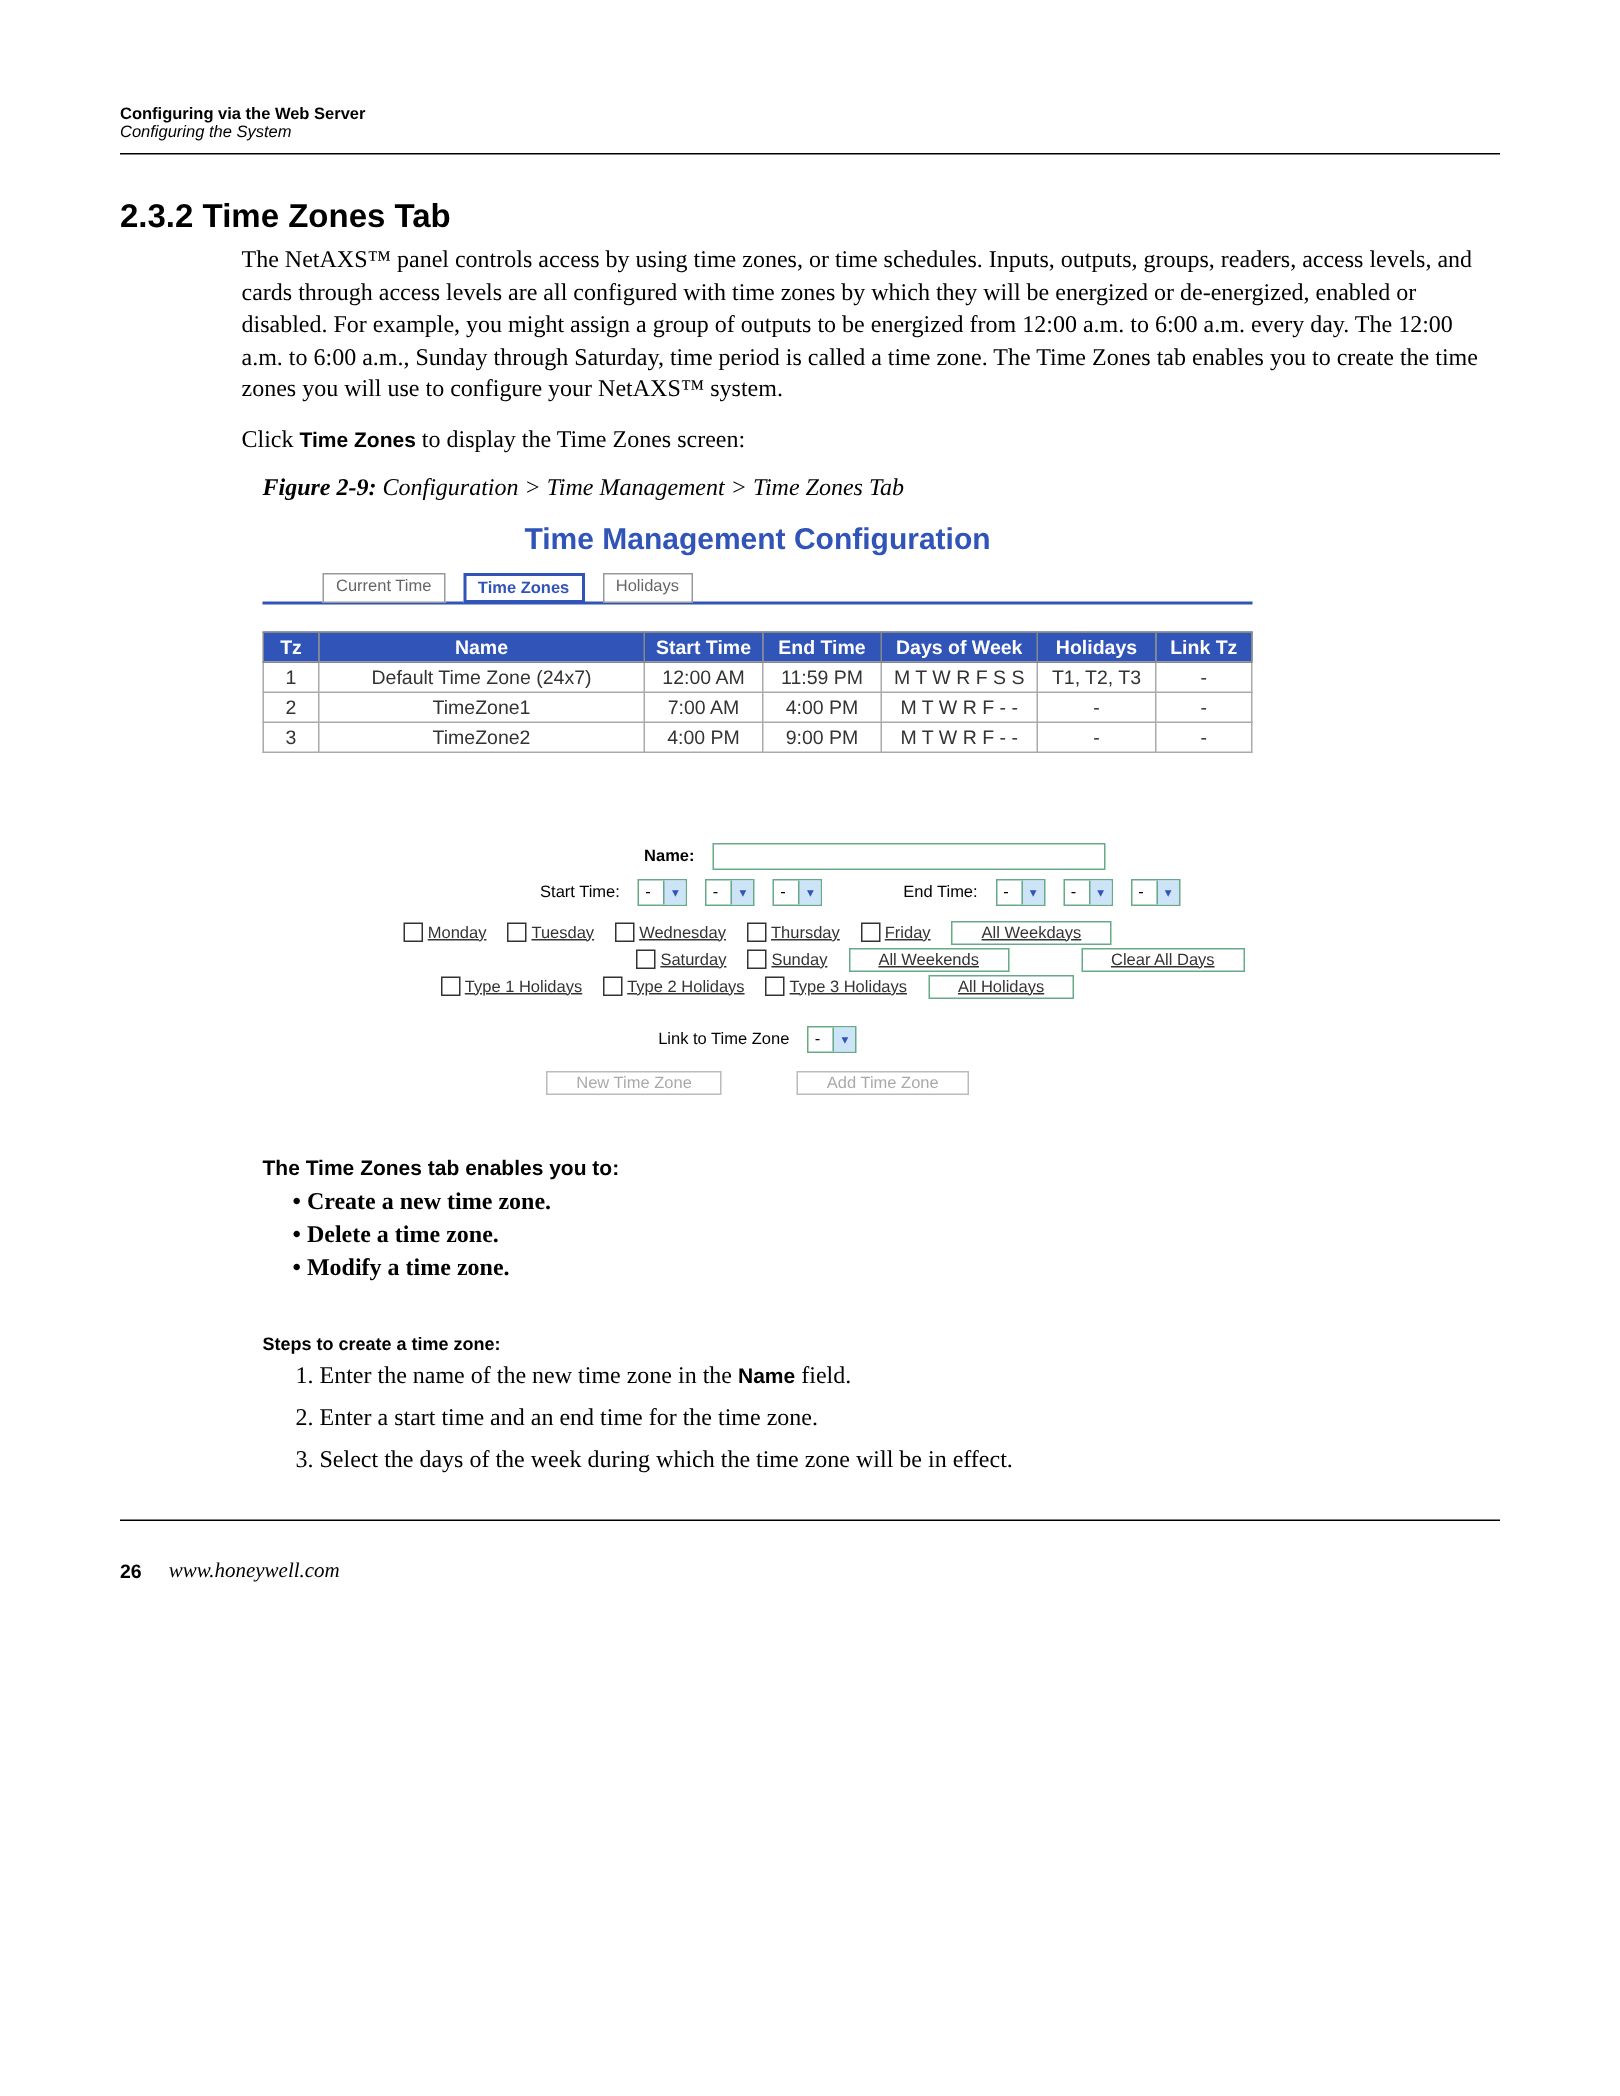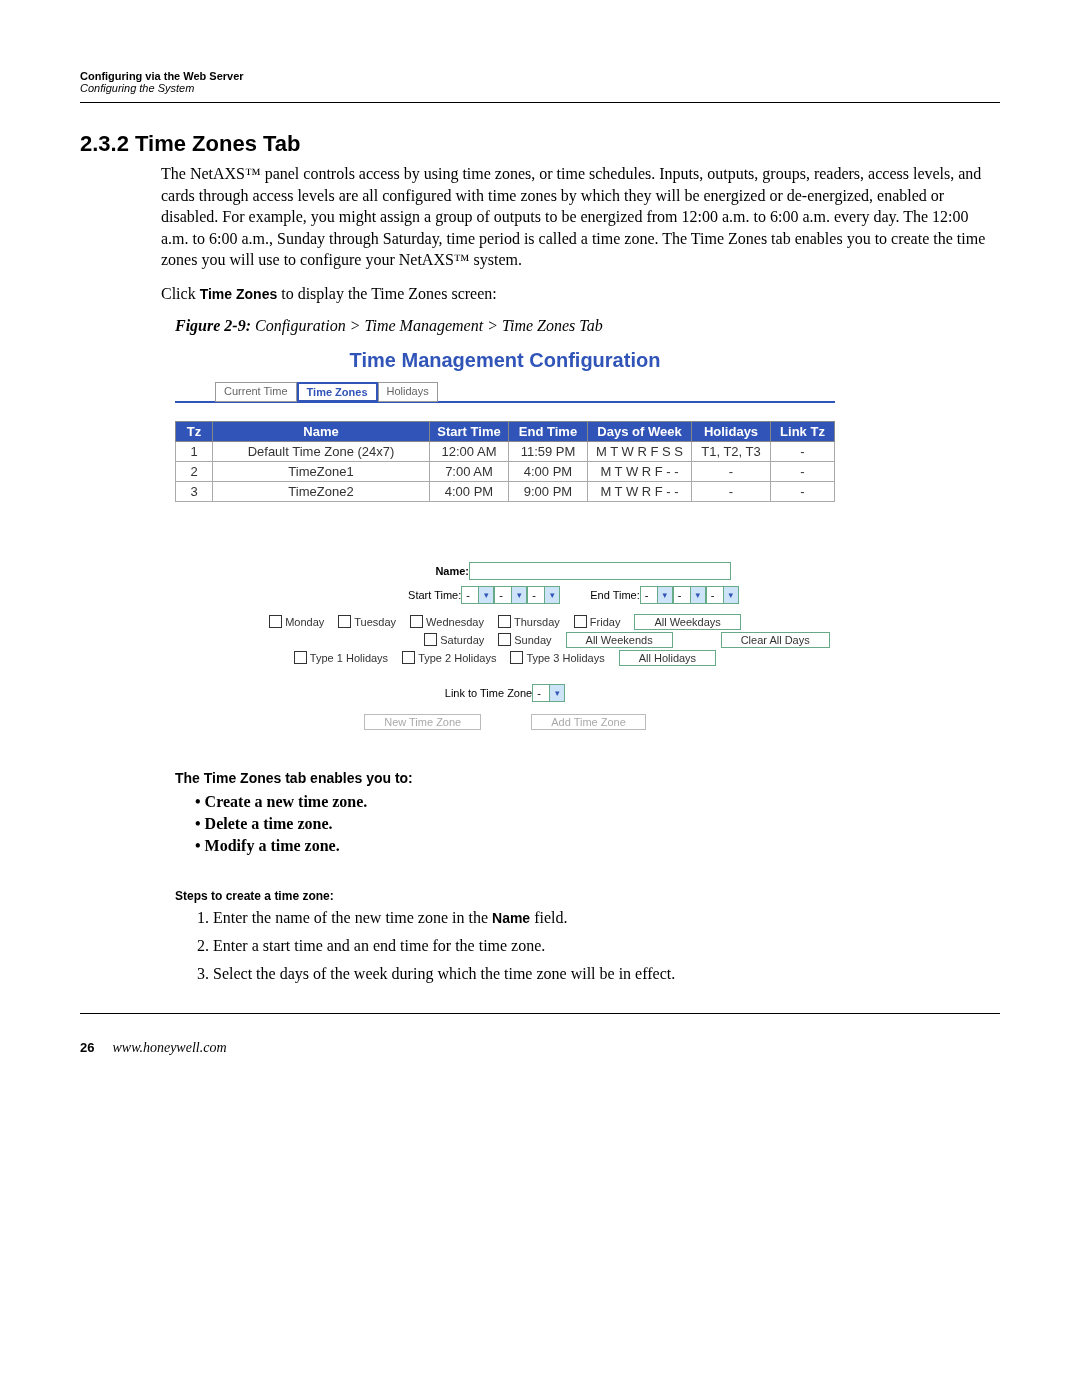--- a/index.html
+++ b/index.html
@@ -19,50 +19,50 @@
   .figcap { font-style: italic; font-family: "Times New Roman", serif; margin: 10px 0 14px 95px; }
   .figcap-bold { font-weight: bold; font-style: italic; }
   .screenshot {
     margin: 10px 0 20px 95px;
     width: 660px;
     font-family: Tahoma, Arial, sans-serif;
     font-size: 11px;
     color: #333;
   }
   .ss-title { color:#3054b7; font-weight: bold; font-size: 20px; text-align:center; font-family: Arial, sans-serif; margin-bottom:10px; }
-  .tabs { display:flex; gap:0; margin-left:40px; }
+  .tabs { display:flex; gap:12px; margin-left:40px; }
   .tab {
     border:1px solid #3054b7; padding:2px 8px; font-size:11px; color:#3054b7; background:#fff;
   }
   .tab.inactive { border-color:#999; color:#666; }
   .tab.active { border-width:2px; font-weight:bold; }
   .tabline { border-top:2px solid #3054b7; margin-top:-1px; }
   table.tz {
     width:100%; border-collapse: collapse; margin-top:18px; font-size:13px;
   }
   table.tz th {
     background:#3054b7; color:#fff; font-weight:bold; border:1px solid #888; padding:2px 4px;
   }
   table.tz td { border:1px solid #aaa; padding:2px 4px; text-align:center; }
   .form-area { margin-top:60px; }
-  .frow { display:flex; align-items:center; justify-content:center; margin:6px 0; gap:0; font-size:11px; color:#000; }
+  .frow { display:flex; align-items:center; justify-content:center; margin:6px 0; gap:12px; font-size:11px; color:#000; }
   .lbl { text-align:right; }
   .txtinput { border:1px solid #6a8; height:16px; background:#fff; }
   .sel {
     display:inline-flex; align-items:center; border:1px solid #6a8; height:16px; background:#fff;
   }
   .sel .val { padding:0 4px; min-width:8px; }
   .sel .arrow { background:#cde3f7; border-left:1px solid #6a8; width:14px; height:16px; display:flex; align-items:center; justify-content:center; color:#3054b7; font-size:9px; }
   .cb { display:inline-flex; align-items:center; gap:3px; }
   .cb .box { width:11px; height:11px; border:1px solid #333; background:#fff; }
   .btn {
     border:1px solid #6a8; padding:1px 19px; background:#fff; font-size:11px; color:#333;
   }
   .btn.ghost { color:#aaa; border-color:#bbb; }
-  .dayrow { display:flex; justify-content:center; align-items:center; gap:14px; margin:10px 0 2px 0; }
+  .dayrow { display:flex; justify-content:center; align-items:center; gap:14px; margin:10px 0 2px 0;text-decoration:underline; }
   .subhead { font-family: Arial, sans-serif; font-weight:bold; font-size:14px; margin:40px 0 4px 95px; }
   ul.bullets { margin:7px 0 0 115px; padding:0; list-style:none;font-weight:bold; }
   ul.bullets li::before { content:"•  "; }
   ul.bullets li { margin:4px 0; }
   .steps-head { font-family: Arial, sans-serif; font-weight:bold; font-size:12px; margin:34px 0 6px 95px; }
   ol.steps { margin:0 0 0 115px; padding:0; }
   ol.steps li { margin:6px 0 10px 18px; }
   .footer { display:flex; align-items:center; gap:18px; font-family:"Times New Roman",serif; margin-top:26px; }
   .footer .pn { font-family: Arial, sans-serif; font-weight:bold; font-size:13px; }
   .footer .url { font-style: italic; font-size:14px; }

